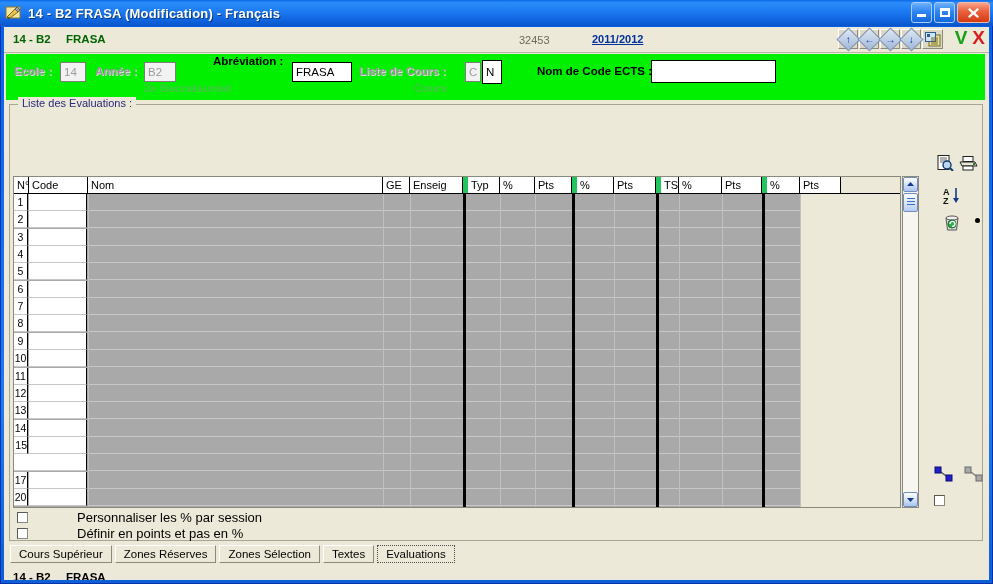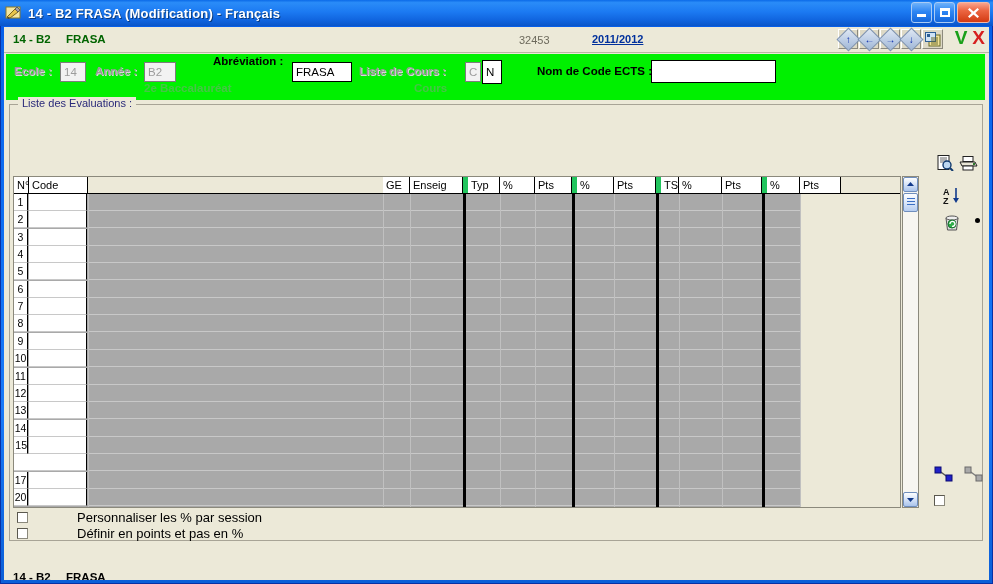--- a/index.html
+++ b/index.html
@@ -232,20 +232,21 @@
     </div>
 
     <div class="grp"></div>
     <span class="grp-leg">Liste des Evaluations :</span>
 
 
     <div class="grid">
       <div class="ghead" id="ghead">
           <div class="hc" style="left: 0px; width: 15px;">N°</div>
           <div class="hc" style="left: 15px; width: 59px;">Code</div>
+          <div class="hc" style="left: 74px; width: 295px;">Nom</div>
           <div class="hc" style="left: 369px; width: 27px;">GE</div>
           <div class="hc" style="left: 396px; width: 53px;">Enseig</div>
           <div class="hc thick" style="left: 449px; width: 37px;">Typ</div>
           <div class="hc" style="left: 486px; width: 35px;">%</div>
           <div class="hc" style="left: 521px; width: 37px;">Pts</div>
           <div class="hc thick" style="left: 558px; width: 42px;">%</div>
           <div class="hc" style="left: 600px; width: 42px;">Pts</div>
           <div class="hc thick" style="left: 642px; width: 23px;">TS</div>
           <div class="hc" style="left: 665px; width: 43px;">%</div>
           <div class="hc" style="left: 708px; width: 40px;">Pts</div>
@@ -398,20 +399,27 @@
 
     <div class="cbrow" style="left:13px;top:483px;">
       <span class="cbox"></span>
       <span class="cblab">Personnaliser les % par session</span>
     </div>
     <div class="cbrow" style="left:13px;top:499px;">
       <span class="cbox"></span>
       <span class="cblab">Définir en points et pas en %</span>
     </div>
 
+    <div class="tabs" id="tabs">
+        <div class="tab">Cours Supérieur</div>
+        <div class="tab">Zones Réserves</div>
+        <div class="tab">Zones Sélection</div>
+        <div class="tab">Textes</div>
+        <div class="tab sel">Evaluations</div>
+      </div>
 
     <div class="status">
       <span class="st1">14 - B2</span>
       <span class="st1b">FRASA</span>
 
     </div>
 
   </div>
 </div>
 

